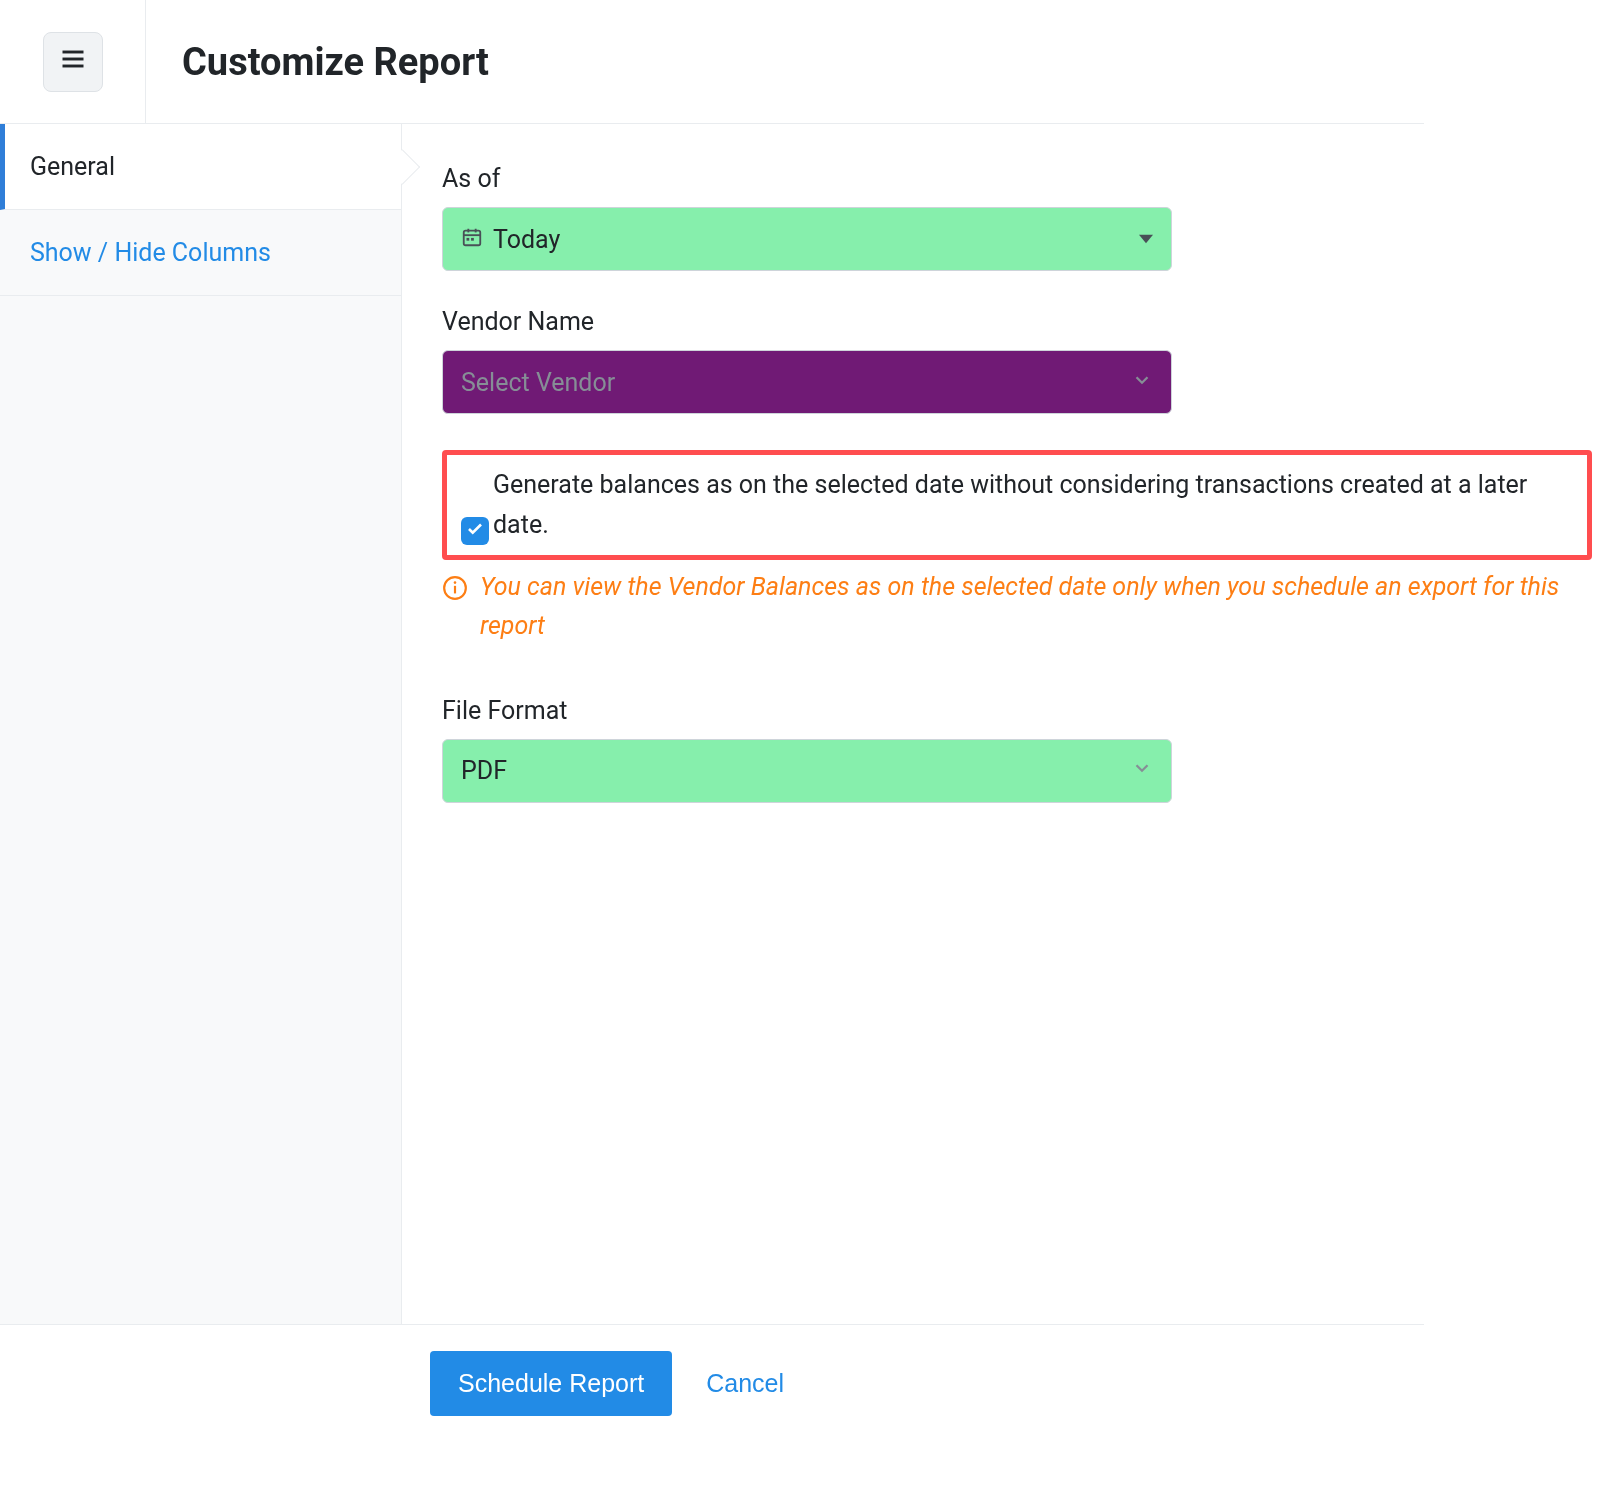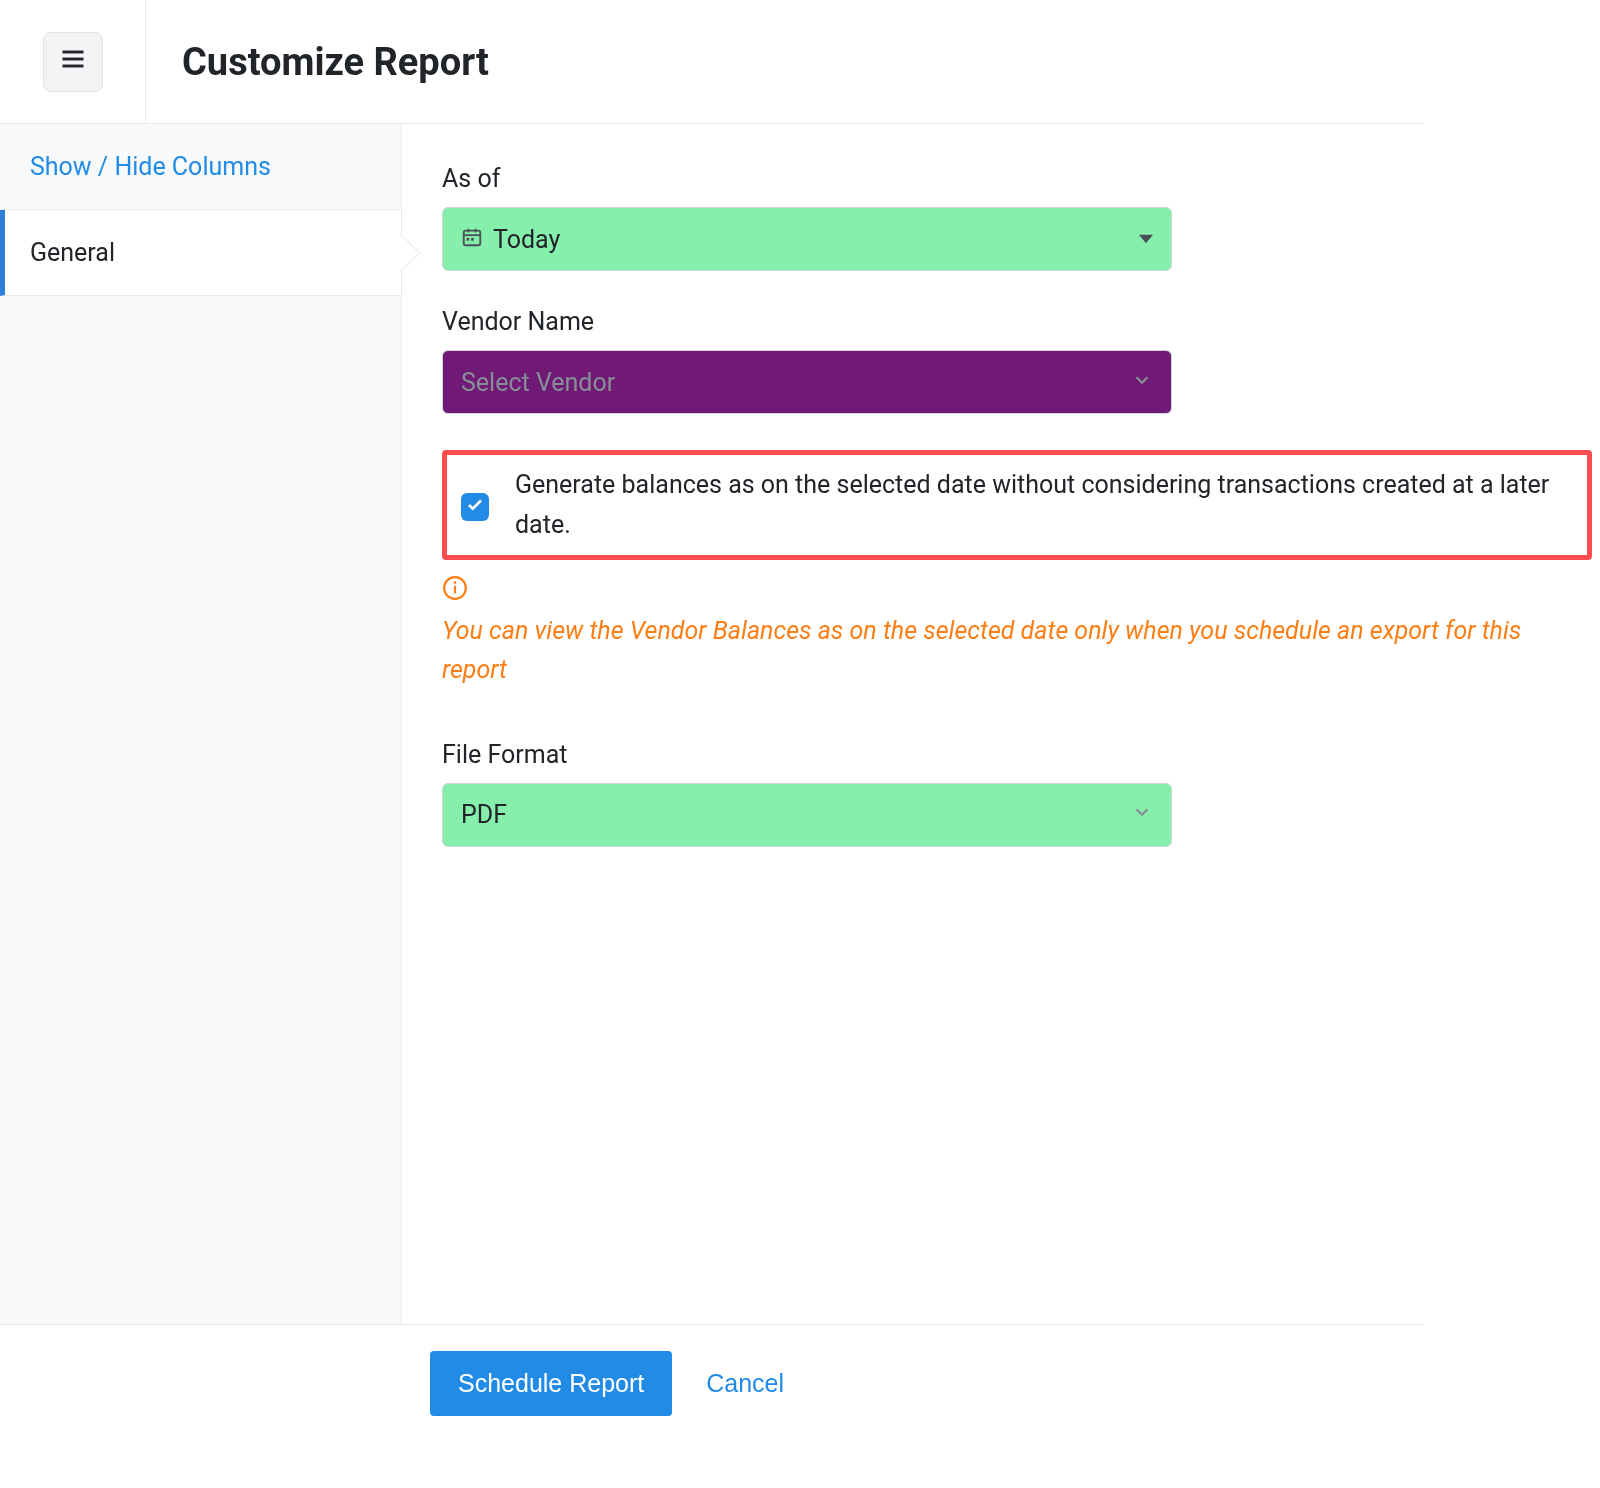--- a/index.html
+++ b/index.html
@@ -140,22 +140,22 @@
   .highlight-box {
     border: 5px solid #ff4d4f;
     border-radius: 4px;
     padding: 10px 14px;
     margin-top: 2px;
     margin-bottom: 6px;
     width: 1150px;
   }
   .checkbox-row {
     display: flex;
-    align-items: center;
-    gap: 26px;
+    align-items: flex-end;
+    gap: 4px;
   }
   .chk {
     width: 28px;
     height: 28px;
     flex-shrink: 0;
     background: #228be6;
     border-radius: 6px;
     display: flex;
     align-items: center;
     justify-content: center;
@@ -170,21 +170,20 @@
   .info-row {
     display: flex;
     align-items: flex-start;
     gap: 12px;
     margin-top: 8px;
     color: #fd7e14;
     font-style: italic;
     font-size: 25px;
     line-height: 1.55;
     width: 1150px;
-    flex-direction: column;
   }
   .info-row .icn {
     flex-shrink: 0;
     width: 26px;
     height: 26px;
     margin-top: 6px;
   }
   .info-row .icn svg { width: 26px; height: 26px; }
 
   
@@ -230,25 +229,25 @@
           </svg>
         </span>
       </div>
     </div>
     <h1 class="header-title">Customize Report</h1>
   </div>
 
   <div class="body">
 
     <div class="sidebar">
+      <div class="side-item active">
+        <span>General</span>
+      </div>
       <div class="side-item link">
         <span>Show / Hide Columns</span>
-      </div>
-      <div class="side-item active">
-        <span>General</span>
       </div>
     </div>
 
     <div class="main">
 
       <div class="field-group">
         <label class="field-label">As of</label>
         <div class="select-control">
           <span class="cal-icon">
             <svg viewBox="0 0 24 24" fill="none" stroke="currentColor" stroke-width="2">

